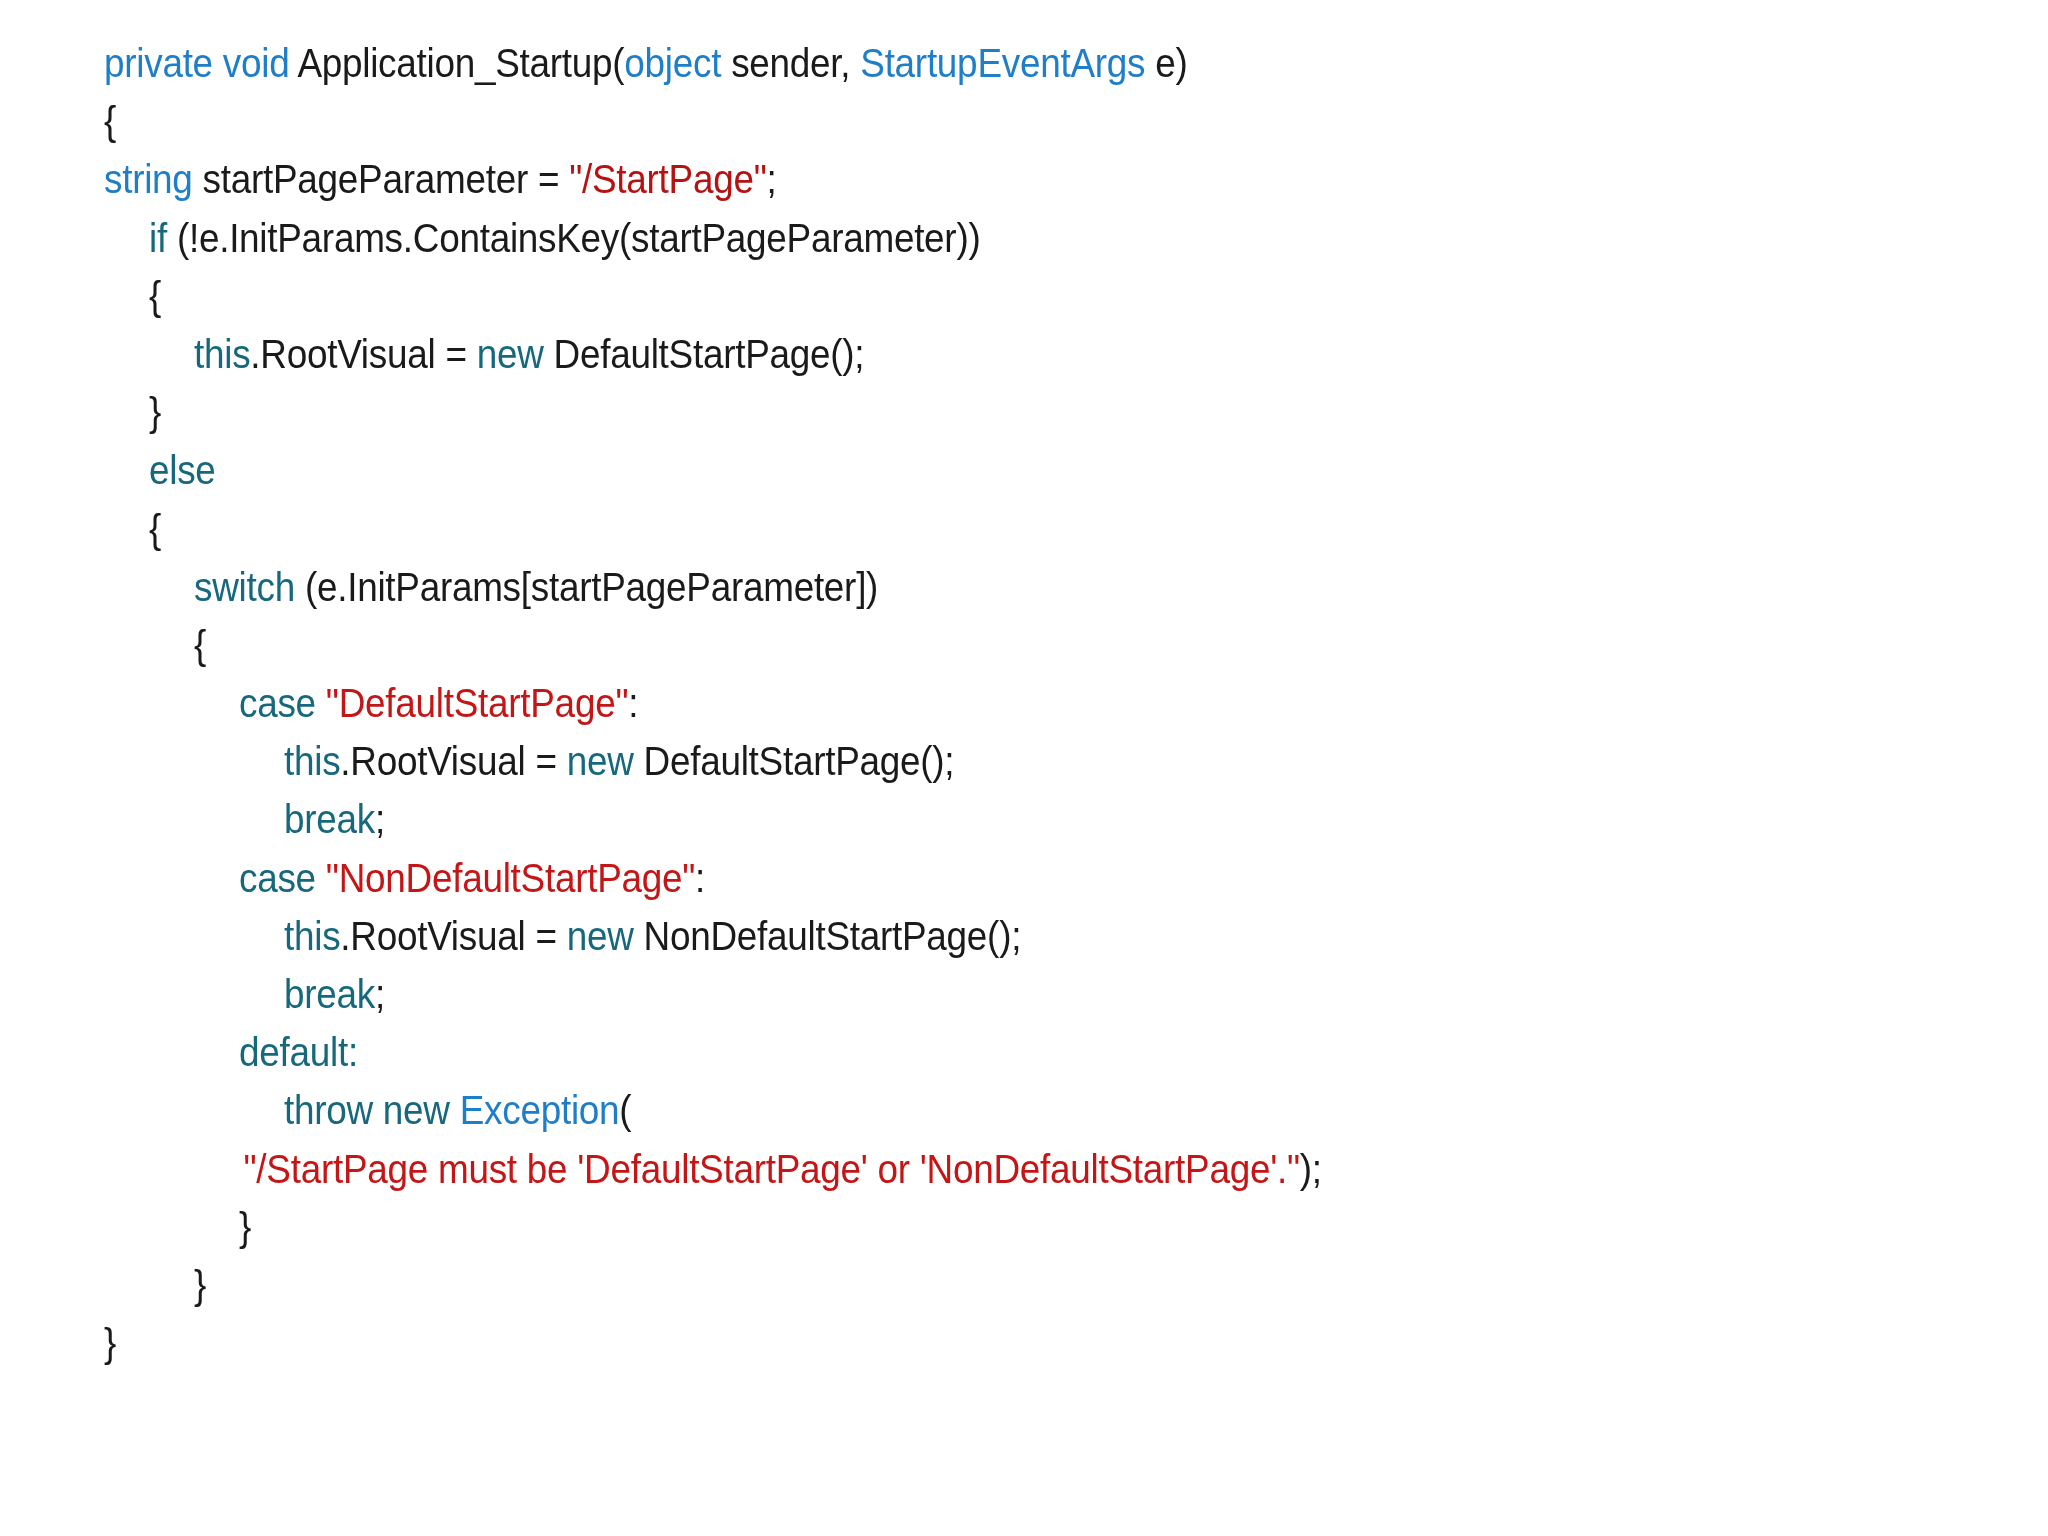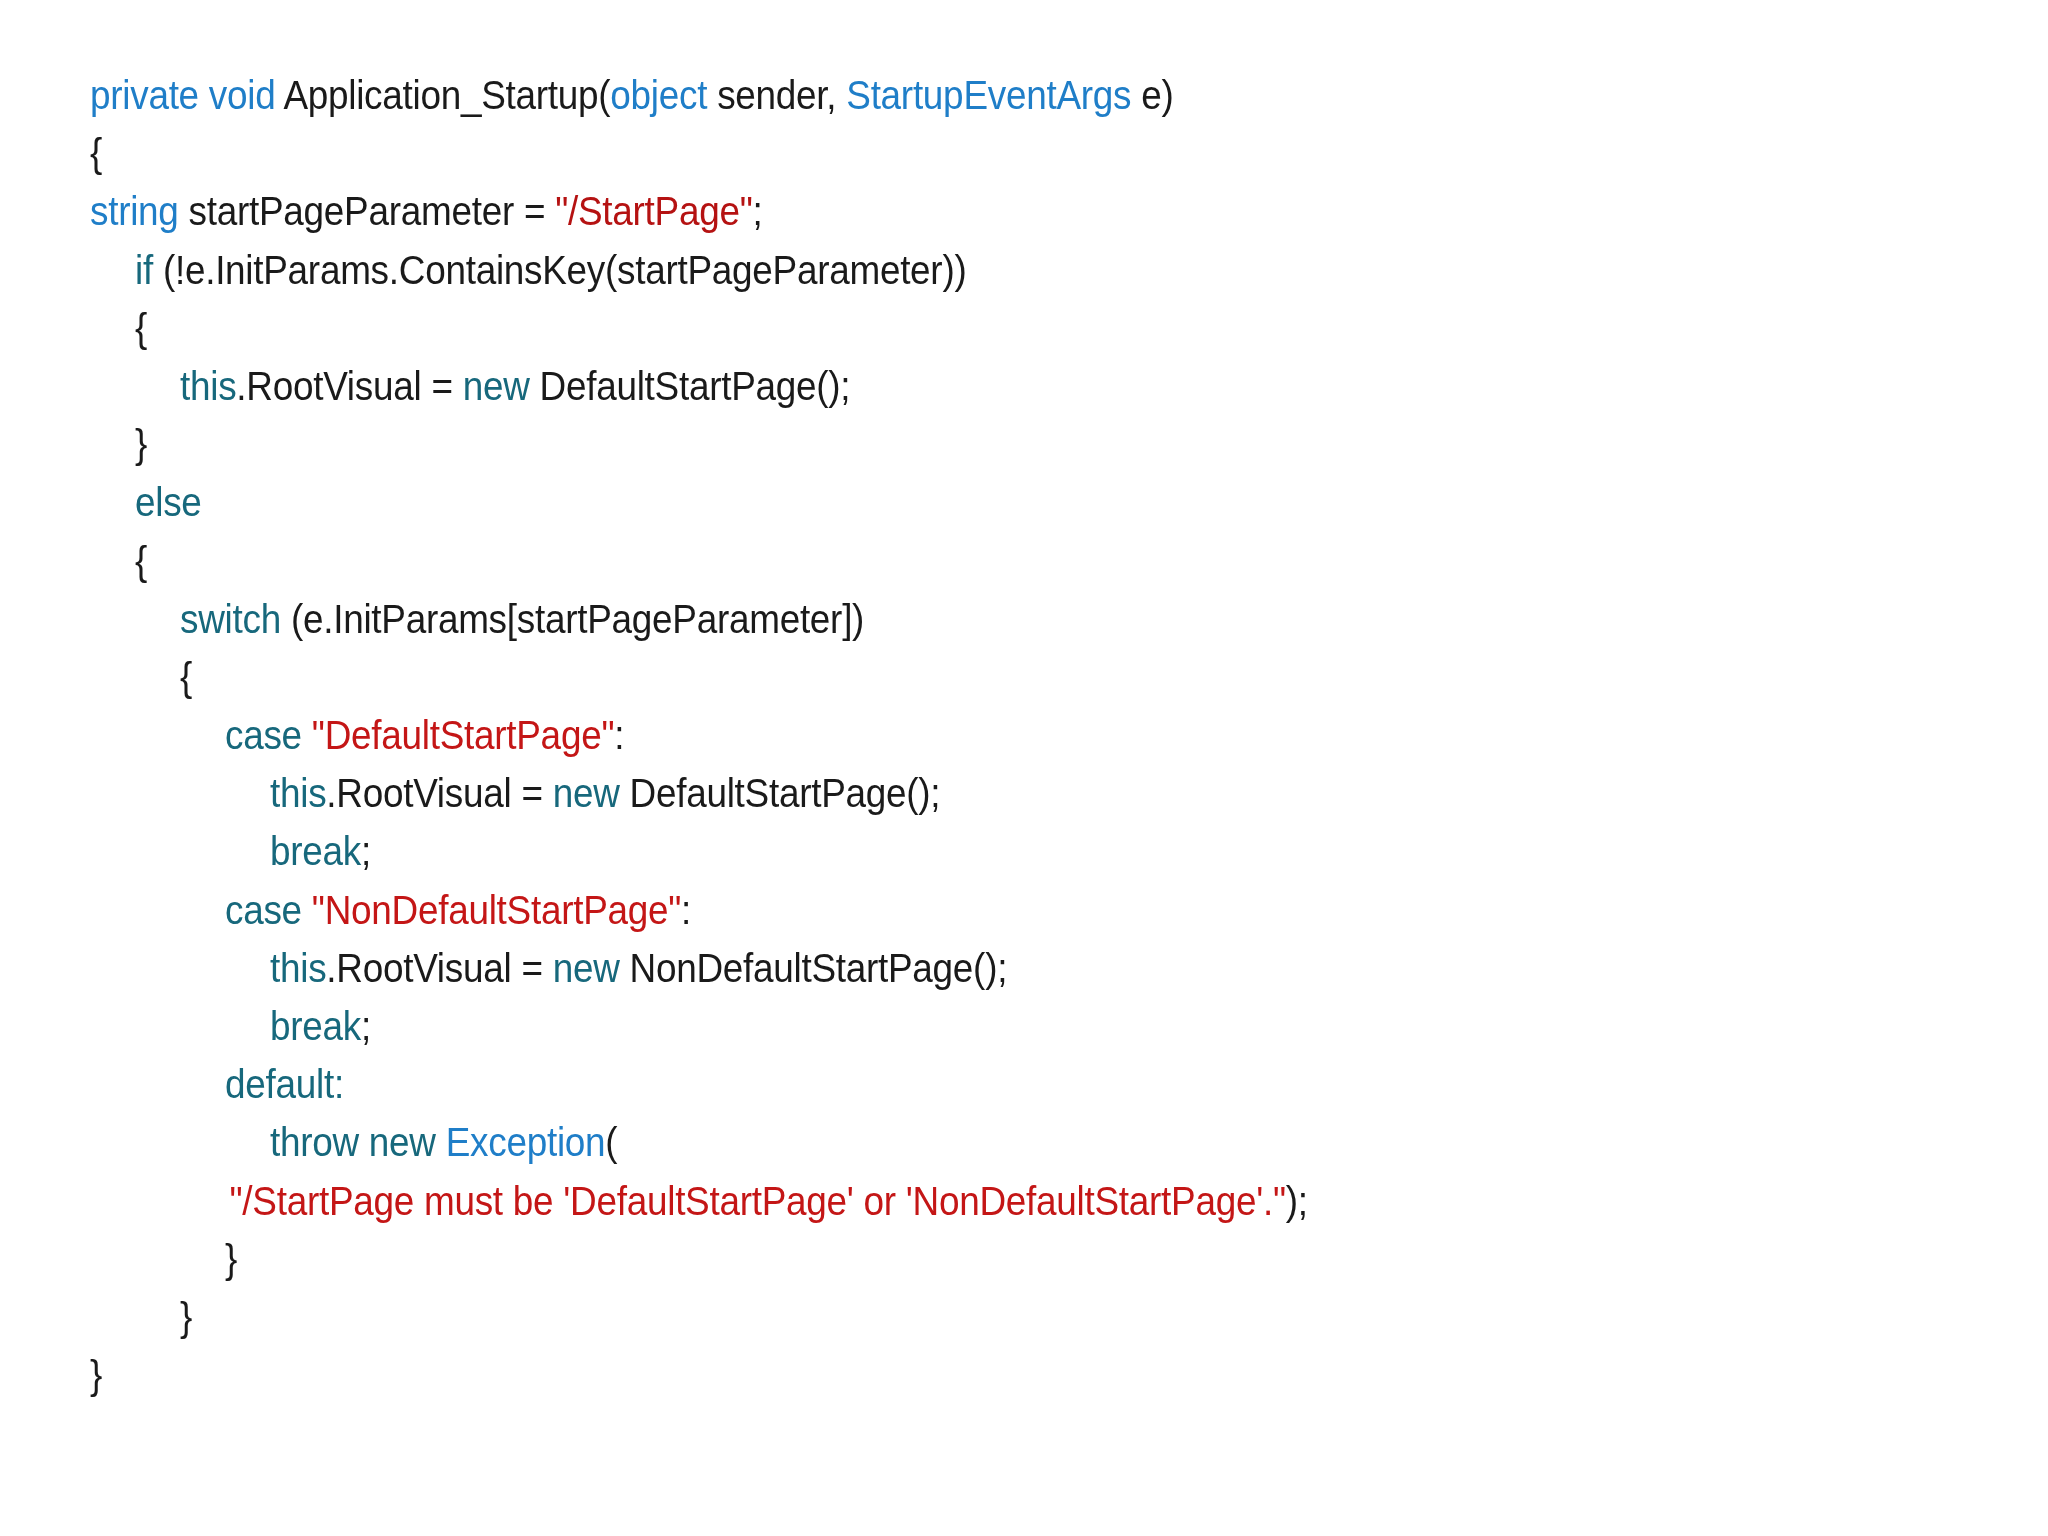--- a/index.html
+++ b/index.html
@@ -10,24 +10,23 @@
   #page {
     position: relative;
     width: 2048px;
     height: 1536px;
     background: #ffffff;
     overflow: hidden;
     font-family: "Liberation Sans", "DejaVu Sans", sans-serif;
   }
   #code-block {
     position: absolute;
-    left: 90px;
+    left: 104px;
     top: 34px;
     width: 1900px;
-    margin-top: 32px;
   }
   .code-line {
     white-space: pre;
     font-size: 41px;
     line-height: 58.2px;
     letter-spacing: -0.3px;
     color: #1a1a1a;
     font-family: "Liberation Sans", "DejaVu Sans", sans-serif;
     transform: scaleX(0.90);
     transform-origin: left center;

